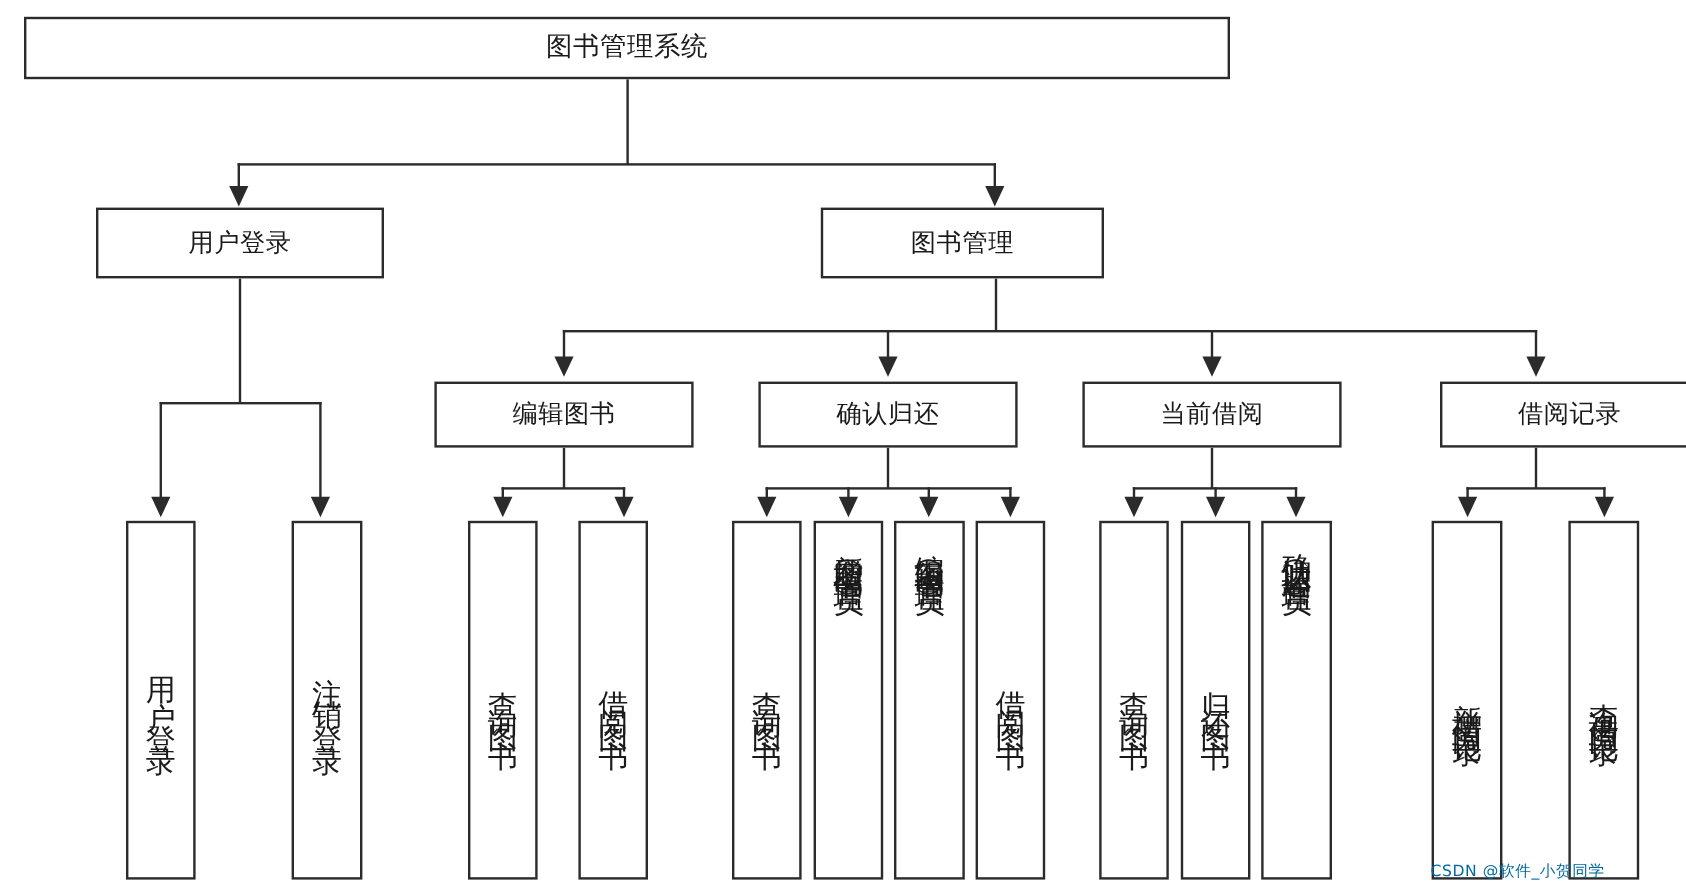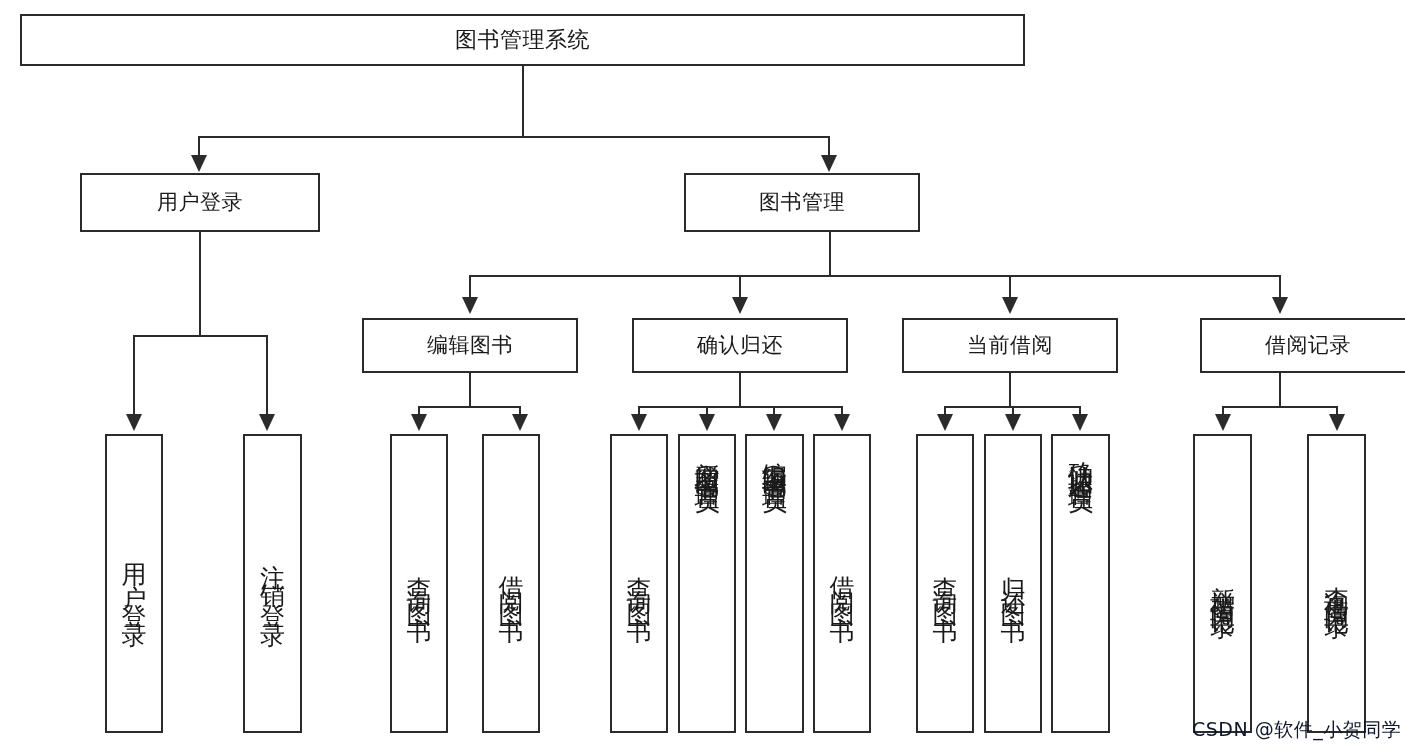--- a/index.html
+++ b/index.html
@@ -64,22 +64,22 @@
     width:0;height:0;
     border-left:8px solid transparent;
     border-right:8px solid transparent;
     border-top:17px solid #2b2b2b;
     z-index:3;
   }
 
   
   .watermark{
     position:absolute;
-    color:#0f172a;
-    font-size:19px;
+    color:#0369a1;
+    font-size:13px;
     letter-spacing:0.5px;
     z-index:9;
     white-space:nowrap;
     user-select:none;
   }
 </style>
 </head>
 <body>
 
 <div id="canvas">

